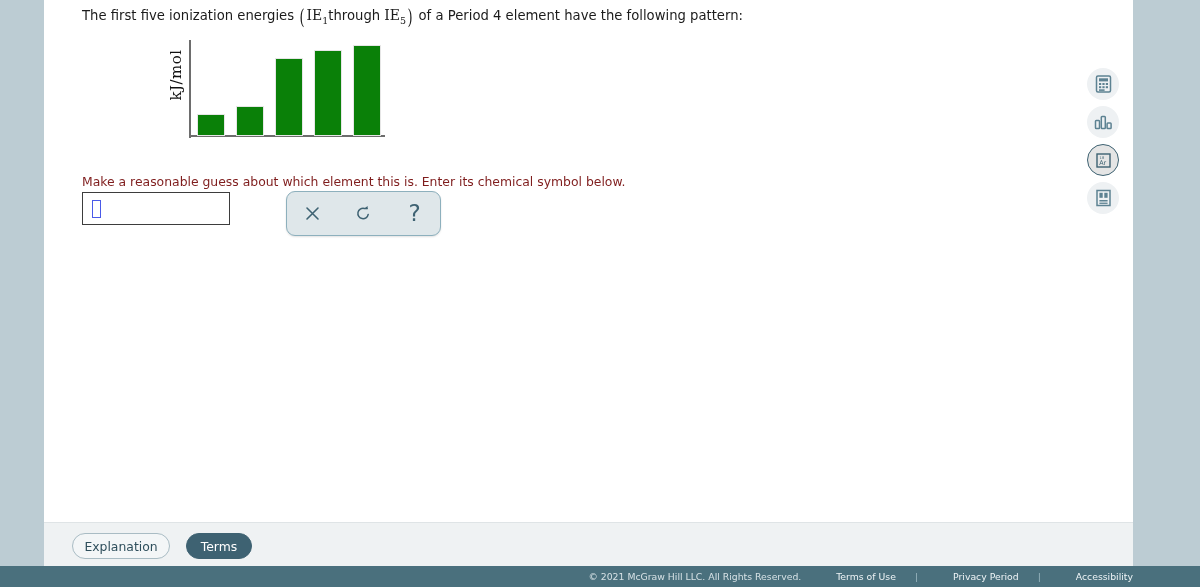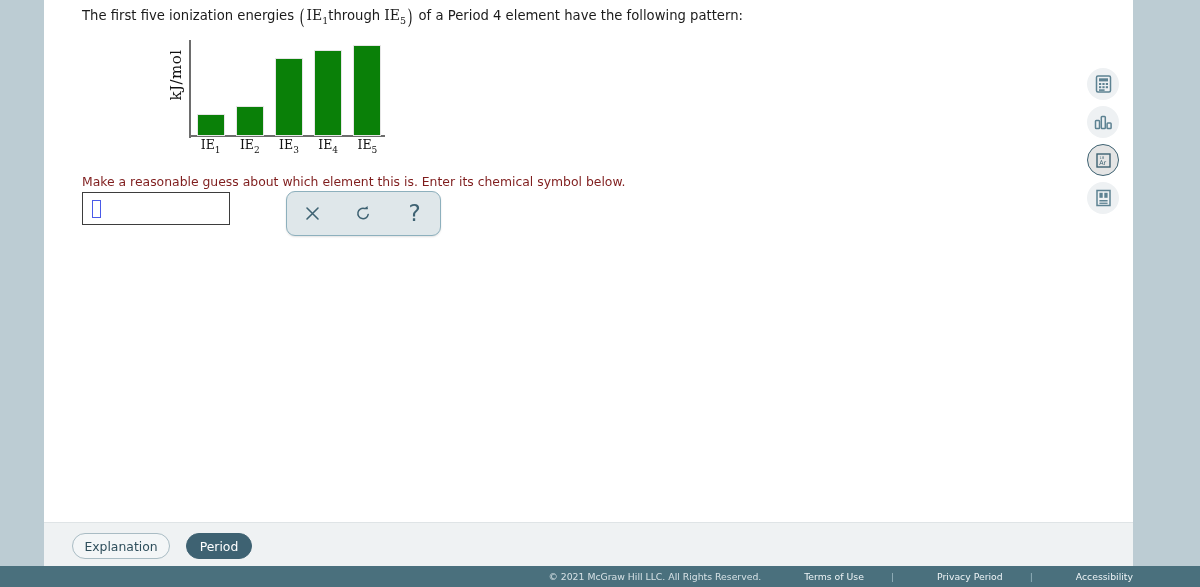--- a/index.html
+++ b/index.html
@@ -284,21 +284,21 @@
     height: 21px;
     background: #4a707d;
   }
   .brand-inner {
     position: absolute;
     right: 67px;
     top: 0;
     height: 21px;
     display: flex;
     align-items: center;
-    gap: 16px;
+    gap: 8px;
     font-size: 9.3px;
     color: #e2ebee;
     white-space: nowrap;
   }
   .brand-copy { opacity: 0.92; }
   .brand-link {
     margin-left: 27px;
     color: #eef4f6;
     text-decoration: none;
   }
@@ -338,27 +338,20 @@
         <div class="ylabel">kJ/mol</div>
         <div class="axis-y"></div>
         <div class="axis-x"></div>
         <div class="bars" id="bars">
             <div class="bar" style="left: 5.6px; width: 28px; height: 22px; background: rgb(10, 128, 8);"></div>
             <div class="bar" style="left: 44.8px; width: 28px; height: 30px; background: rgb(10, 128, 8);"></div>
             <div class="bar" style="left: 84px; width: 28px; height: 78px; background: rgb(10, 128, 8);"></div>
             <div class="bar" style="left: 123.2px; width: 28px; height: 86px; background: rgb(10, 128, 8);"></div>
             <div class="bar" style="left: 162.4px; width: 28px; height: 91px; background: rgb(10, 128, 8);"></div>
           </div>
-        <div class="xticks" id="xticks">
-            <div class="xtick" style="left: -0.4px;"><span>IE</span><sub>1</sub></div>
-            <div class="xtick" style="left: 38.8px;"><span>IE</span><sub>2</sub></div>
-            <div class="xtick" style="left: 78px;"><span>IE</span><sub>3</sub></div>
-            <div class="xtick" style="left: 117.2px;"><span>IE</span><sub>4</sub></div>
-            <div class="xtick" style="left: 156.4px;"><span>IE</span><sub>5</sub></div>
-          </div>
       </div>
 
       <div class="instruction">Make a reasonable guess about which element this is. Enter its chemical symbol below.</div>
 
       <div class="answer-row">
         <div class="answer-box">
           <div class="caret-box"></div>
         </div>
 
         <div class="mini-toolbar">
@@ -440,21 +433,21 @@
             </span>
           </div>
         </div>
 
       </div>
 
     </div>
 
     <div class="actionbar">
       <div class="btn btn-explanation">Explanation</div>
-      <div class="btn btn-check">Period</div>
+      <div class="btn btn-check">Terms</div>
     </div>
 
   </div>
 
   <div class="brandbar-left"></div>
   <div class="brandbar">
     <div class="brand-inner" id="brand-inner">
       <span class="brand-copy">© 2021 McGraw Hill LLC. All Rights Reserved.</span>
     <span class="brand-link">Terms of Use</span>
         <span class="brand-sep">|</span>

